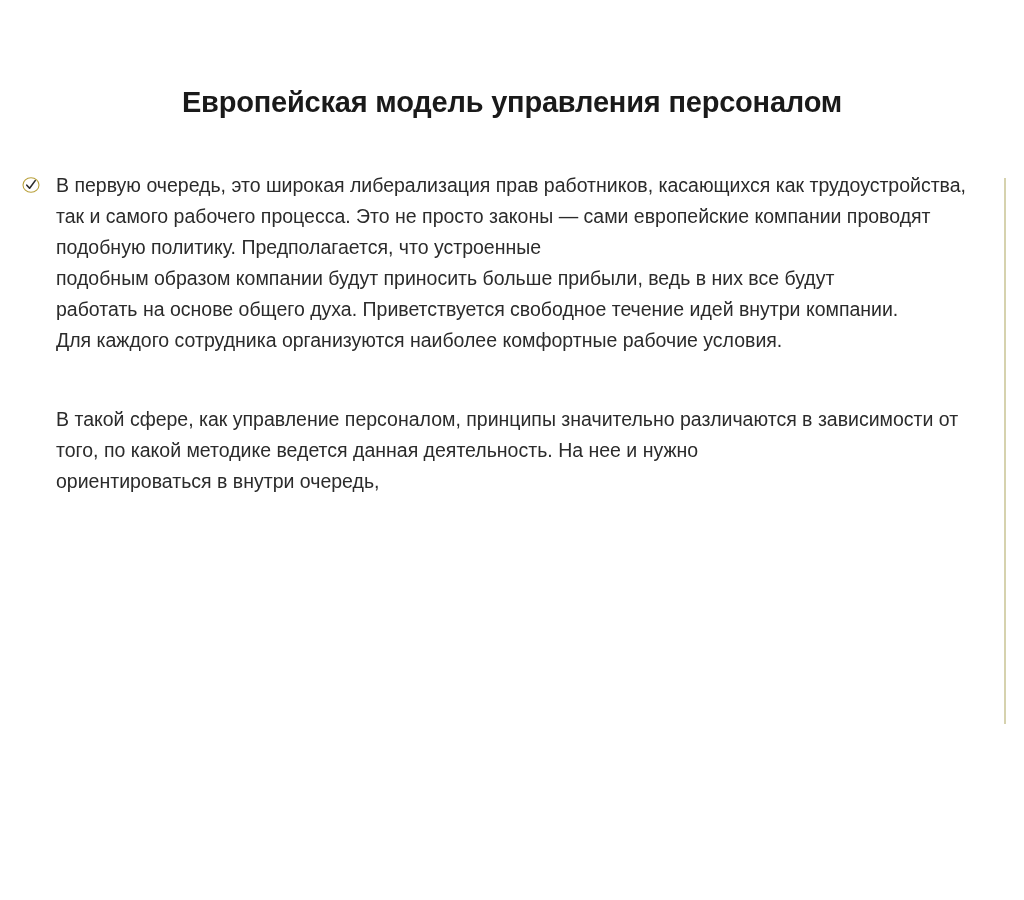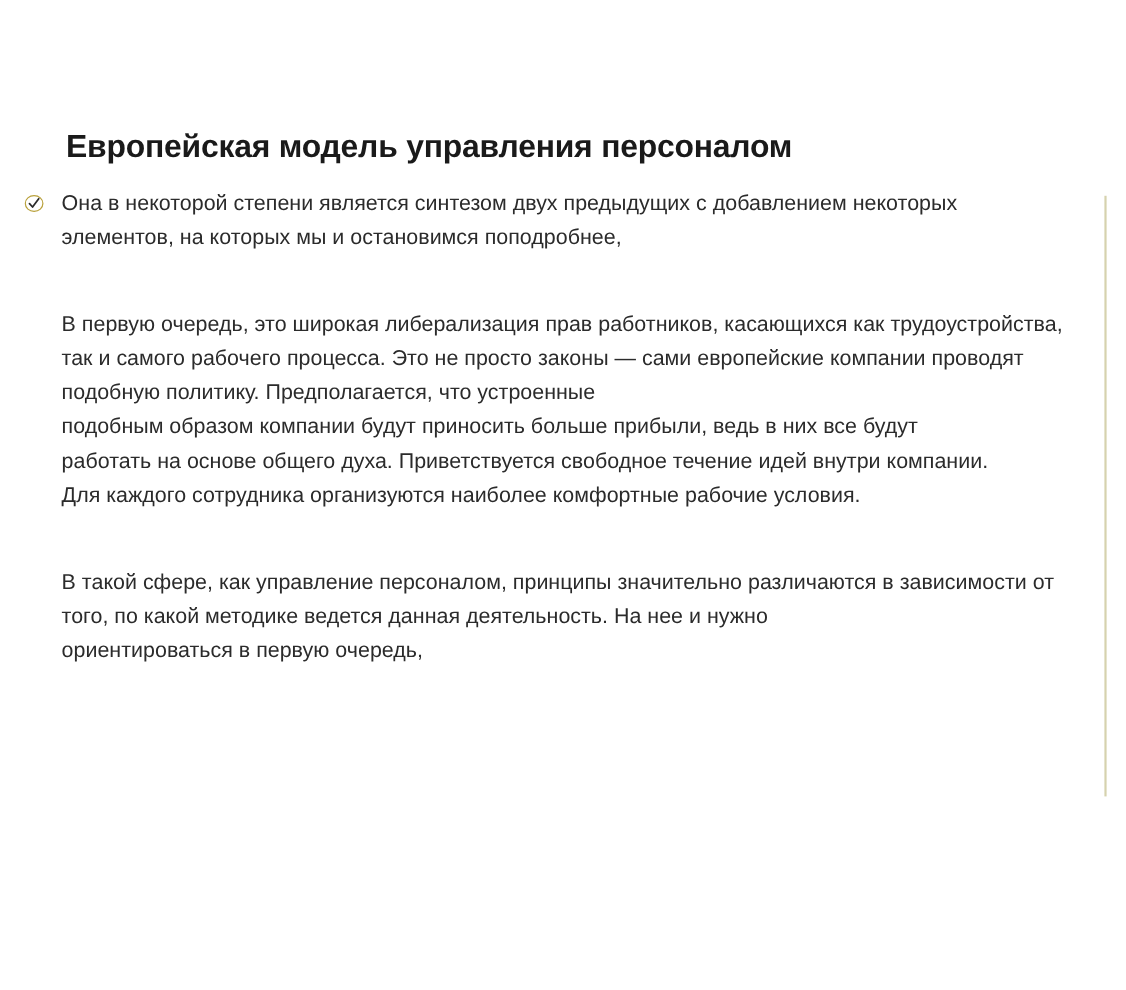--- a/index.html
+++ b/index.html
@@ -18,28 +18,27 @@
     position: relative;
     width: 1024px;
     height: 900px;
     box-sizing: border-box;
   }
   .slide-title {
     position: absolute;
     left: 0;
     right: 0;
     top: 86px;
-    text-align: left;
+    text-align: center;
     font-size: 29px;
     font-weight: bold;
     color: #1a1a1a;
     letter-spacing: -0.2px;
     padding: 0 60px;
     box-sizing: border-box;
-    margin-top: 32px;
   }
   .body-block {
     position: absolute;
     left: 22px;
     top: 170px;
     width: 970px;
     display: flex;
     align-items: flex-start;
   }
   .bullet-mark {
@@ -86,26 +85,24 @@
   <div class="slide-title">Европейская модель управления персоналом</div>
 
   <div class="body-block">
     <div class="bullet-mark">
       <svg width="18" height="18" viewBox="0 0 18 18" aria-hidden="true">
         <ellipse cx="9" cy="9" rx="8" ry="7.2" fill="none" stroke="#b9a13c" stroke-width="1.1"></ellipse>
         <path d="M4.8 9.2 L7.6 12.2 L13.2 4.6" fill="none" stroke="#2b2b2b" stroke-width="1.6" stroke-linecap="round" stroke-linejoin="round"></path>
       </svg>
     </div>
     <div class="text-col">
-      <p class="para">Она в некоторой степени является синтезом двух предыдущих с добавлением некоторых
-элементов, на которых мы и остановимся поподробнее,</p>
       <p class="para">В первую очередь, это широкая либерализация прав работников, касающихся как трудоустройства, так и самого рабочего процесса. Это не просто законы — сами европейские компании проводят подобную политику. Предполагается, что устроенные
 подобным образом компании будут приносить больше прибыли, ведь в них все будут
 работать на основе общего духа. Приветствуется свободное течение идей внутри компании.
 Для каждого сотрудника организуются наиболее комфортные рабочие условия.</p>
       <p class="para">В такой сфере, как управление персоналом, принципы значительно различаются в зависимости от того, по какой методике ведется данная деятельность. На нее и нужно
-ориентироваться в первую очередь,</p>
+ориентироваться в внутри очередь,</p>
     </div>
   </div>
 
   <div class="right-rule"></div>
 
 </div>
 
 </body></html>

